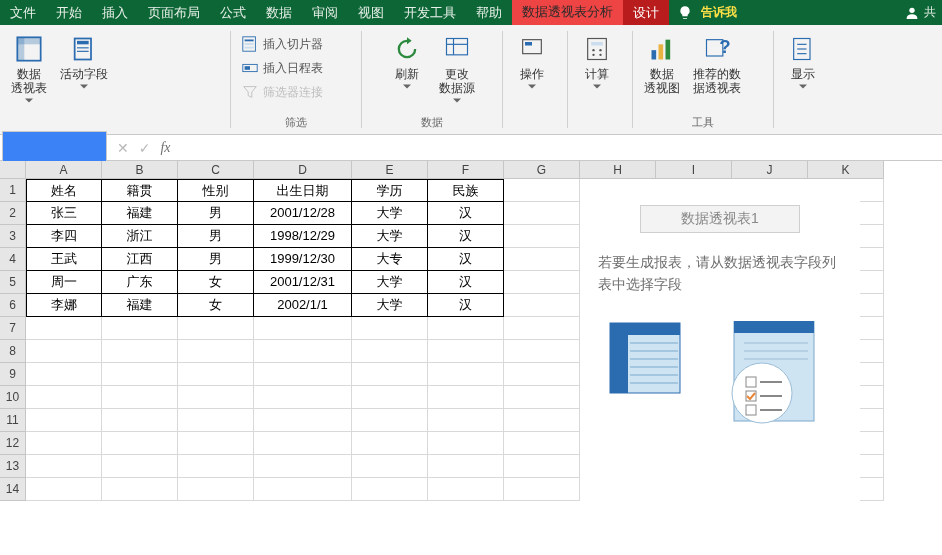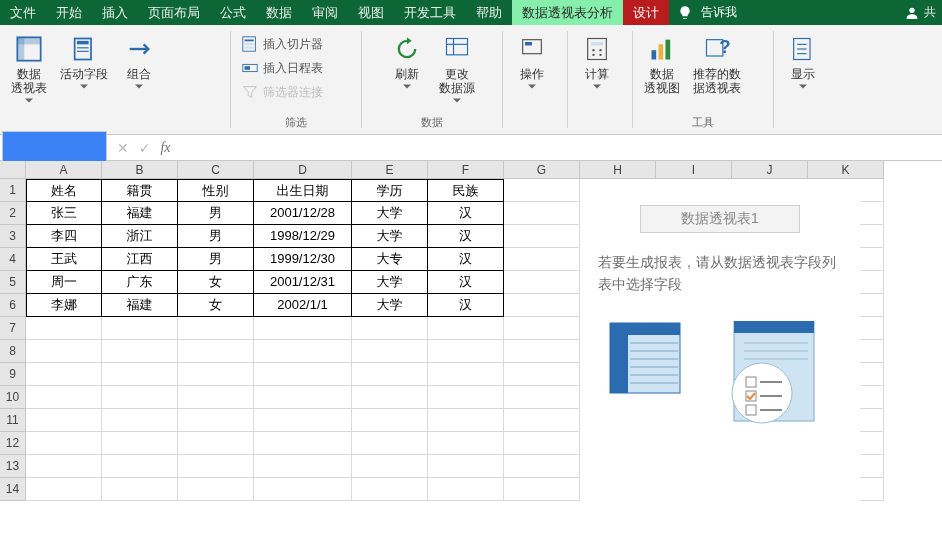--- a/index.html
+++ b/index.html
@@ -1,24 +1,24 @@
 <!DOCTYPE html>
 <html><head>
 <meta charset="utf-8">
 <style>
 * { margin: 0; padding: 0; box-sizing: border-box; font-family: "Microsoft YaHei", "SimSun", sans-serif; }
 body { background: #f0f0f0; width: 942px; height: 555px; overflow: hidden; font-size: 12px; }
 
 
 .tabbar { background: #0d6635; height: 25px; display: flex; align-items: center; color: #e8f0ea; }
 .tabbar .tab { padding: 0 10px; height: 25px; line-height: 25px; cursor: pointer; white-space: nowrap; font-size: 13px; }
-.tabbar .tab.active { background: #86efac; color: #2b2b2b; }
+.tabbar .tab.active { background: #ef4444; color: #2b2b2b; font-family: Liberation Mono, monospace; }
 .tabbar .tab.design { background: #b91c1c; color: #fff; }
 .tabbar .bulb { width: 16px; height: 16px; margin: 0 4px 0 8px; fill: #fff; }
-.tabbar .tellme { color: #ffffff; margin-left: 4px; }
+.tabbar .tellme { color: #fde047; margin-left: 4px; font-weight: bold; }
 .tabbar .share { margin-left: auto; display: flex; align-items: center; padding-right: 6px; }
 
 
 .ribbon { background: #f3f3f3; height: 110px; border-bottom: 1px solid #c9c9c9; display: flex; }
 .rgroup { display: flex; flex-direction: column; }
 .rgroup .body { flex: 1; display: flex; align-items: flex-start; padding: 4px 4px 0 4px; }
 .rgroup .title { text-align: center; font-size: 11px; color: #666; padding: 0 0 4px 0; }
 .vsep { width: 1px; background: #d0d0d0; margin: 6px 0; }
 .bigbtn { display: flex; flex-direction: column; align-items: center; justify-content: flex-start; min-width: 50px; padding: 4px 6px; cursor: pointer; font-size: 12px; color: #333; }
 .bigbtn .ico { width: 32px; height: 32px; display: flex; align-items: center; justify-content: center; margin-bottom: 2px; }
@@ -111,32 +111,20 @@
       <div class="bigbtn">
         <span class="ico">
             <svg width="28" height="28" viewBox="0 0 24 24">
               <rect x="4" y="3" width="14" height="18" fill="none" stroke="#2b6cb0" stroke-width="1.5"></rect>
               <rect x="6" y="5" width="10" height="3" fill="#2b6cb0"></rect>
               <line x1="6" y1="11" x2="16" y2="11" stroke="#2b6cb0"></line>
               <line x1="6" y1="14" x2="16" y2="14" stroke="#2b6cb0"></line>
             </svg>
           </span>
         <span class="lab">活动字段</span>
-        <svg class="dd caret" viewBox="0 0 10 6">
-            <path d="M0 0l5 5 5-5z"></path>
-          </svg>
-      </div>
-      <div class="bigbtn">
-        <span class="ico">
-            <svg width="28" height="28" viewBox="0 0 24 24">
-              <path d="M4 12h16" stroke="#2b6cb0" stroke-width="2"></path>
-              <path d="M16 8l4 4-4 4" fill="none" stroke="#2b6cb0" stroke-width="2"></path>
-            </svg>
-          </span>
-        <span class="lab">组合</span>
         <svg class="dd caret" viewBox="0 0 10 6">
             <path d="M0 0l5 5 5-5z"></path>
           </svg>
       </div>
     </div>
     <div class="title">&nbsp;</div>
   </div>
   <div class="vsep"></div>
 
   <div class="rgroup" style="width:130px">

